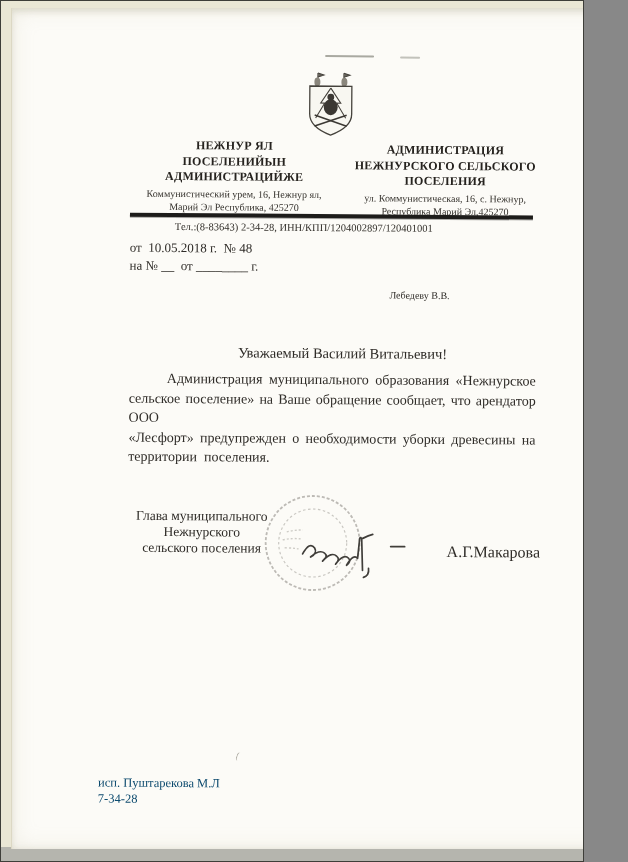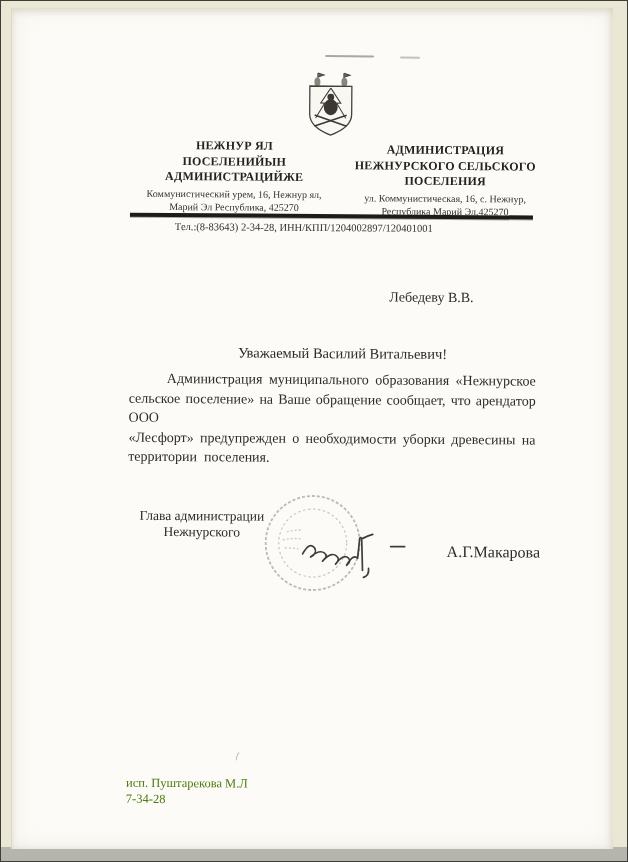--- a/index.html
+++ b/index.html
@@ -1,47 +1,47 @@
 <!DOCTYPE html>
 <html><head>
 <meta charset="utf-8">
 <style>
   html,body{margin:0;padding:0;background:#888;}
   *{box-sizing:border-box;}
   .scan-frame{
-    position:relative;width:628px;height:862px;
+    position:relative;width:584px;height:862px;
     background:#eae7d5;border:1px solid #3e3e39;overflow:hidden;
     font-family:"Liberation Serif","DejaVu Serif",serif;color:#2f2c28;text-decoration:underline;
   }
   .scanner-strip{position:absolute;left:0;bottom:0;width:100%;height:14px;background:#b5b5ae;}
   .page{
     position:absolute;left:10px;top:7px;width:602px;height:841px;
     background:#fcfbf7;border-left:1px solid #dcd8c4;
     box-shadow:inset 0 0 22px rgba(190,185,160,0.22), inset -3px 0 6px rgba(190,185,160,0.25), inset 0 4px 6px rgba(190,185,160,0.3);
   }
   .content{position:absolute;left:0;top:0;width:602px;height:841px;transform:rotate(0.4deg);transform-origin:300px 60px;}
   .abs{position:absolute;}
   .pre{white-space:pre;}
   .top-dash{position:absolute;height:2px;background:#a9a9a1;border-radius:1px;}
   .org-col{position:absolute;width:300px;text-align:center;}
   .org-name{font-weight:bold;font-size:12px;line-height:15.5px;letter-spacing:0.2px;color:#26231f;}
   .org-addr{font-size:10px;line-height:13.5px;margin-top:2px;color:#35322d;}
   .rule{position:absolute;left:119px;top:206px;width:403px;height:4px;background:#1d1c1a;
     box-shadow:0 1px 0 rgba(29,28,26,0.35);}
   .contact{position:absolute;left:92px;top:214px;width:402px;text-align:center;font-size:10.5px;color:#33302b;}
   .ref{font-size:13px;line-height:17.5px;}
-  .addressee{font-size:14px;}
+  .addressee{font-size:10px;}
   .salutation{font-size:14.5px;}
   .body-block{position:absolute;left:119px;top:362px;width:407px;font-size:14px;line-height:19.5px;color:#302d29;}
   .body-line{text-align:justify;text-align-last:justify;}
   .body-line.first{text-indent:38px;}
   .body-line.last{text-align-last:left;}
   .sig-pos{position:absolute;left:115px;top:501px;width:156px;text-align:center;font-size:13.5px;line-height:15.8px;}
   .sig-name{position:absolute;left:438px;top:534px;font-size:16px;}
-  .footer{position:absolute;left:91px;top:768px;font-size:12.5px;line-height:16px;color:#4d7c0f;margin-left:28px;}
+  .footer{position:absolute;left:91px;top:768px;font-size:12.5px;line-height:16px;color:#0c4a6e;}
   .stray-mark{position:absolute;left:229px;top:745px;width:6px;height:9px;
     border-left:1px solid #b3b1a8;border-radius:60% 0 0 60%;transform:rotate(18deg);}
 </style>
 </head>
 <body>
 
 <div class="scan-frame">
   <div class="scanner-strip"></div>
   <div class="page">
     <div class="content">
@@ -89,35 +89,40 @@
         <div class="org-name">ПОСЕЛЕНИЯ</div>
         <div class="org-addr">
           <div>ул. Коммунистическая, 16, с. Нежнур,</div>
           <div>Республика Марий Эл,425270</div>
         </div>
       </div>
 
       <div class="rule"></div>
       <div class="contact pre">Тел.:(8-83643) 2-34-28, ИНН/КПП/1204002897/120401001</div>
 
+      <div class="abs ref" style="left:119px;top:232px;">
+        <div class="pre">от  10.05.2018 г.  № 48</div>
+        <div class="pre">на № __  от ________ г.</div>
+      </div>
 
       <div class="abs addressee" style="left:379px;top:281px;">Лебедеву В.В.</div>
 
       <div class="abs salutation" style="left:228px;top:337px;">Уважаемый Василий Витальевич!</div>
 
       <div class="body-block">
         <div class="body-line first">Администрация   муниципального   образования   «Нежнурское</div>
         <div class="body-line">сельское поселение» на Ваше обращение сообщает, что арендатор ООО</div>
         <div class="body-line">«Лесфорт» предупрежден о необходимости уборки древесины на</div>
         <div class="body-line last pre">территории  поселения.</div>
       </div>
 
       <div class="sig-pos">
-        <div>Глава администрации</div>
+        <div>Глава муниципального</div>
         <div>Нежнурского</div>
+        <div>сельского поселения</div>
       </div>
 
       <svg class="abs" style="left:242px;top:480px;" width="170" height="120" viewBox="0 0 170 120">
         <g fill="none">
           <circle cx="62" cy="55" r="47" stroke="rgba(125,122,115,0.5)" stroke-width="1.8" stroke-dasharray="3 2"></circle>
           <circle cx="62" cy="55" r="34" stroke="rgba(125,122,115,0.4)" stroke-width="1.2" stroke-dasharray="2.5 2.5"></circle>
           <path d="M36,44 q8,-2 16,-2 m-20,10 q10,-2 18,-1 m-16,9 q8,0 14,1" stroke="rgba(120,117,110,0.35)" stroke-width="1.4" stroke-dasharray="2 2"></path>
         </g>
         <g stroke="#403e3a" stroke-width="1.7" fill="none" stroke-linecap="round" stroke-linejoin="round">
           <path d="M52,66 q7,-13 12,-6 q3,5 -4,9 q9,-8 14,-4 q4,3 -2,8 q9,-10 14,-5 q4,3 -1,8 q8,-11 13,-6 q3,3 -2,7 q7,-12 11,-7 l2,-20 q1,-2 2,1 l1,31"></path>

